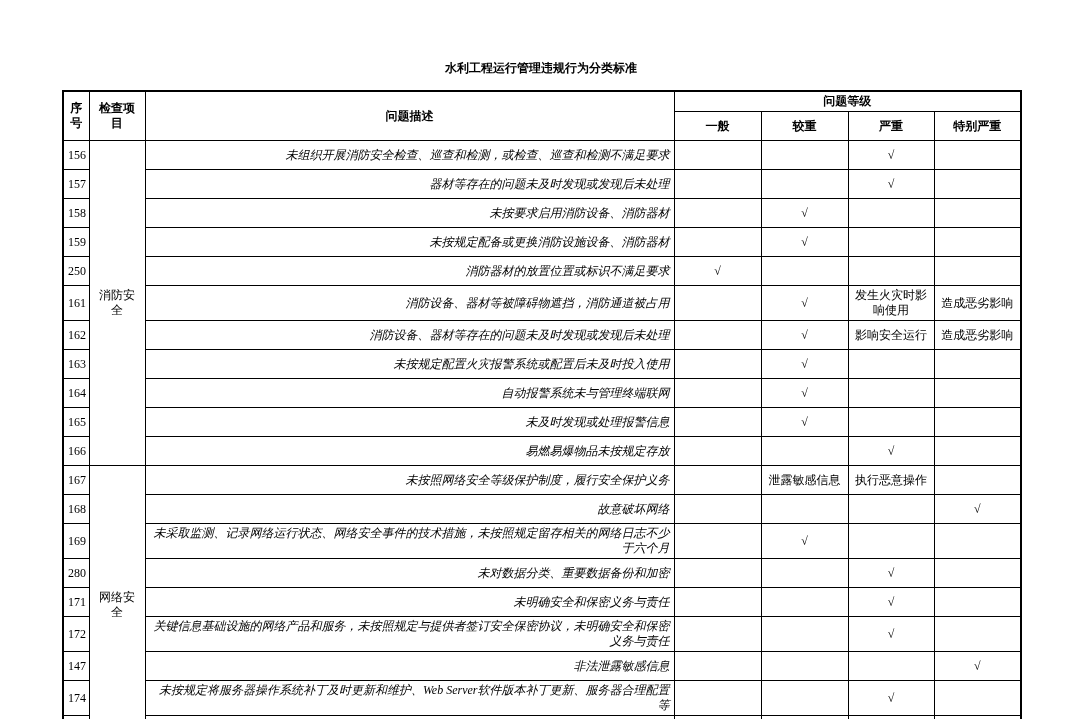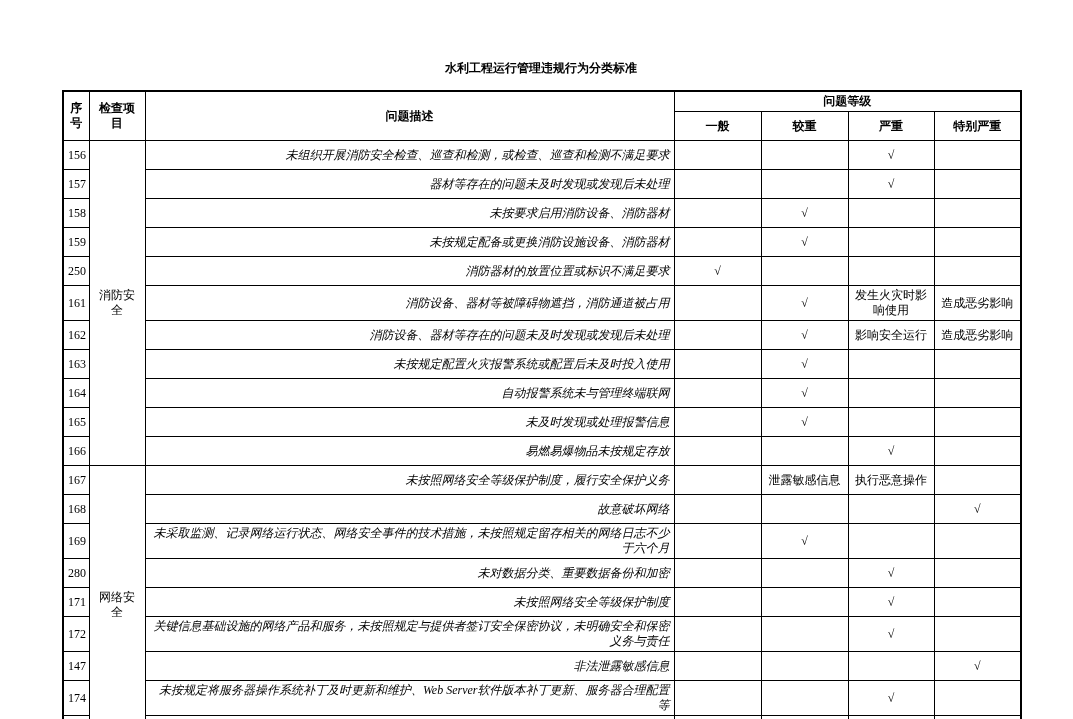--- a/index.html
+++ b/index.html
@@ -220,21 +220,21 @@
         <tr>
           <td class="cell-num">280</td>
           <td class="cell-desc">未对数据分类、重要数据备份和加密</td>
           <td class="cell-level"></td>
           <td class="cell-level"></td>
           <td class="cell-level">√</td>
           <td class="cell-level"></td>
         </tr>
         <tr>
           <td class="cell-num">171</td>
-          <td class="cell-desc">未按照网络安全等级保护制度</td>
+          <td class="cell-desc">未明确安全和保密义务与责任</td>
           <td class="cell-level"></td>
           <td class="cell-level"></td>
           <td class="cell-level">√</td>
           <td class="cell-level"></td>
         </tr>
         <tr>
           <td class="cell-num">172</td>
           <td class="cell-desc">关键信息基础设施的网络产品和服务，未按照规定与提供者签订安全保密协议，未明确安全和保密义务与责任</td>
           <td class="cell-level"></td>
           <td class="cell-level"></td>

